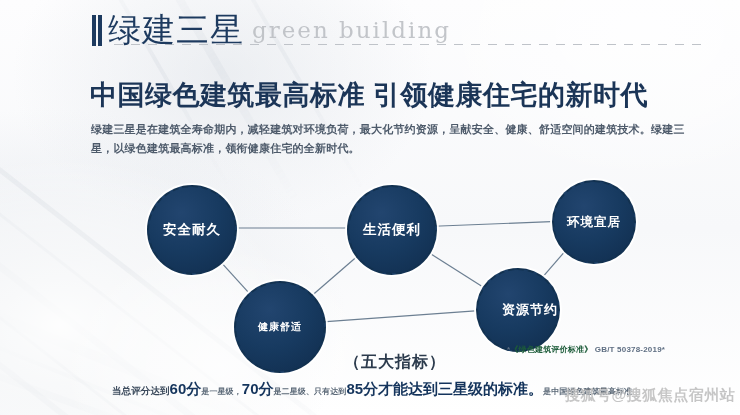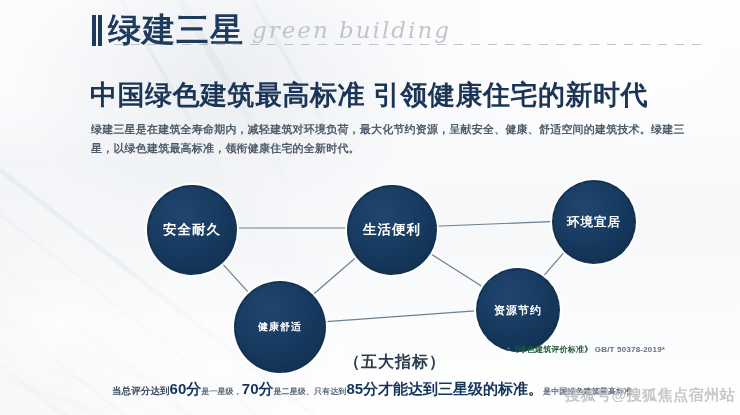--- a/index.html
+++ b/index.html
@@ -30,28 +30,28 @@
   }
   
   .header{position:absolute;left:92px;top:8px;width:616px;height:48px;}
   .bar-accent{
     position:absolute;left:0;top:7px;width:10px;height:31px;
     background:
       linear-gradient(90deg,#1d3a5f 0 4px,rgba(0,0,0,0) 4px 6px,#1d3a5f 6px 10px);
   }
   .brand-cn{
     position:absolute;left:16px;top:0px;
-    font-size:33px;font-weight:bold;letter-spacing:1px;color:#1d3a5f;
+    font-size:33px;font-weight:normal;letter-spacing:1px;color:#1d3a5f;
     font-family:"Liberation Sans","DejaVu Sans",sans-serif;
     line-height:44px;white-space:nowrap;
   }
   .brand-en{
     position:absolute;left:160px;top:9px;
     font-family:"DejaVu Serif","Liberation Serif",serif;
-    font-style:italic;font-size:23px;color:#b9bcc1;letter-spacing:2px;
+    font-size:23px;color:#b9bcc1;letter-spacing:2px;
     white-space:nowrap;opacity:.85;text-align:right;
   }
   .dashed-rule{
     position:absolute;left:22px;top:36px;width:594px;height:1px;
     background:repeating-linear-gradient(90deg,#bfc3c9 0 9px,rgba(0,0,0,0) 9px 17px);
   }
   
   .headline{
     position:absolute;left:90px;top:79px;
     font-size:27px;font-weight:bold;color:#1b3557;letter-spacing:.5px;
@@ -147,21 +147,21 @@
         </div>
         <div class="node" style="left: 347px; top: 25px; height: 86px; width: 86px; font-size: 13.5px;">
           <span>生活便利</span>
         </div>
         <div class="node" style="left: 552px; top: 20px; height: 80px; width: 80px; font-size: 12.5px;">
           <span>环境宜居</span>
         </div>
         <div class="node" style="left: 234px; top: 121px; height: 88px; width: 88px; font-size: 10px;">
           <span>健康舒适</span>
         </div>
-        <div class="node" style="left: 476px; top: 108px; height: 80px; width: 80px; font-size: 11px;">
+        <div class="node" style="left: 476px; top: 108px; height: 80px; width: 80px; font-size: 13px; justify-content: flex-end;">
           <span>资源节约</span>
         </div>
       </div>
   </div>
 
   <div class="five-index">（五大指标）</div>
 
   <div class="standard-note"><span>*</span><span class="grn">《绿色建筑评价标准》</span> <span>GB/T  50378-2019*</span></div>
 
   <div class="footnote"><span>当总评分达到</span><span class="big">60分</span><span class="sm">是一星级，</span><span class="big">70分</span><span class="sm">是二星级、只有达到</span><span class="big">85分才能达到三星级的标准。</span><span class="sm">是中国绿色建筑最高标准</span></div>

